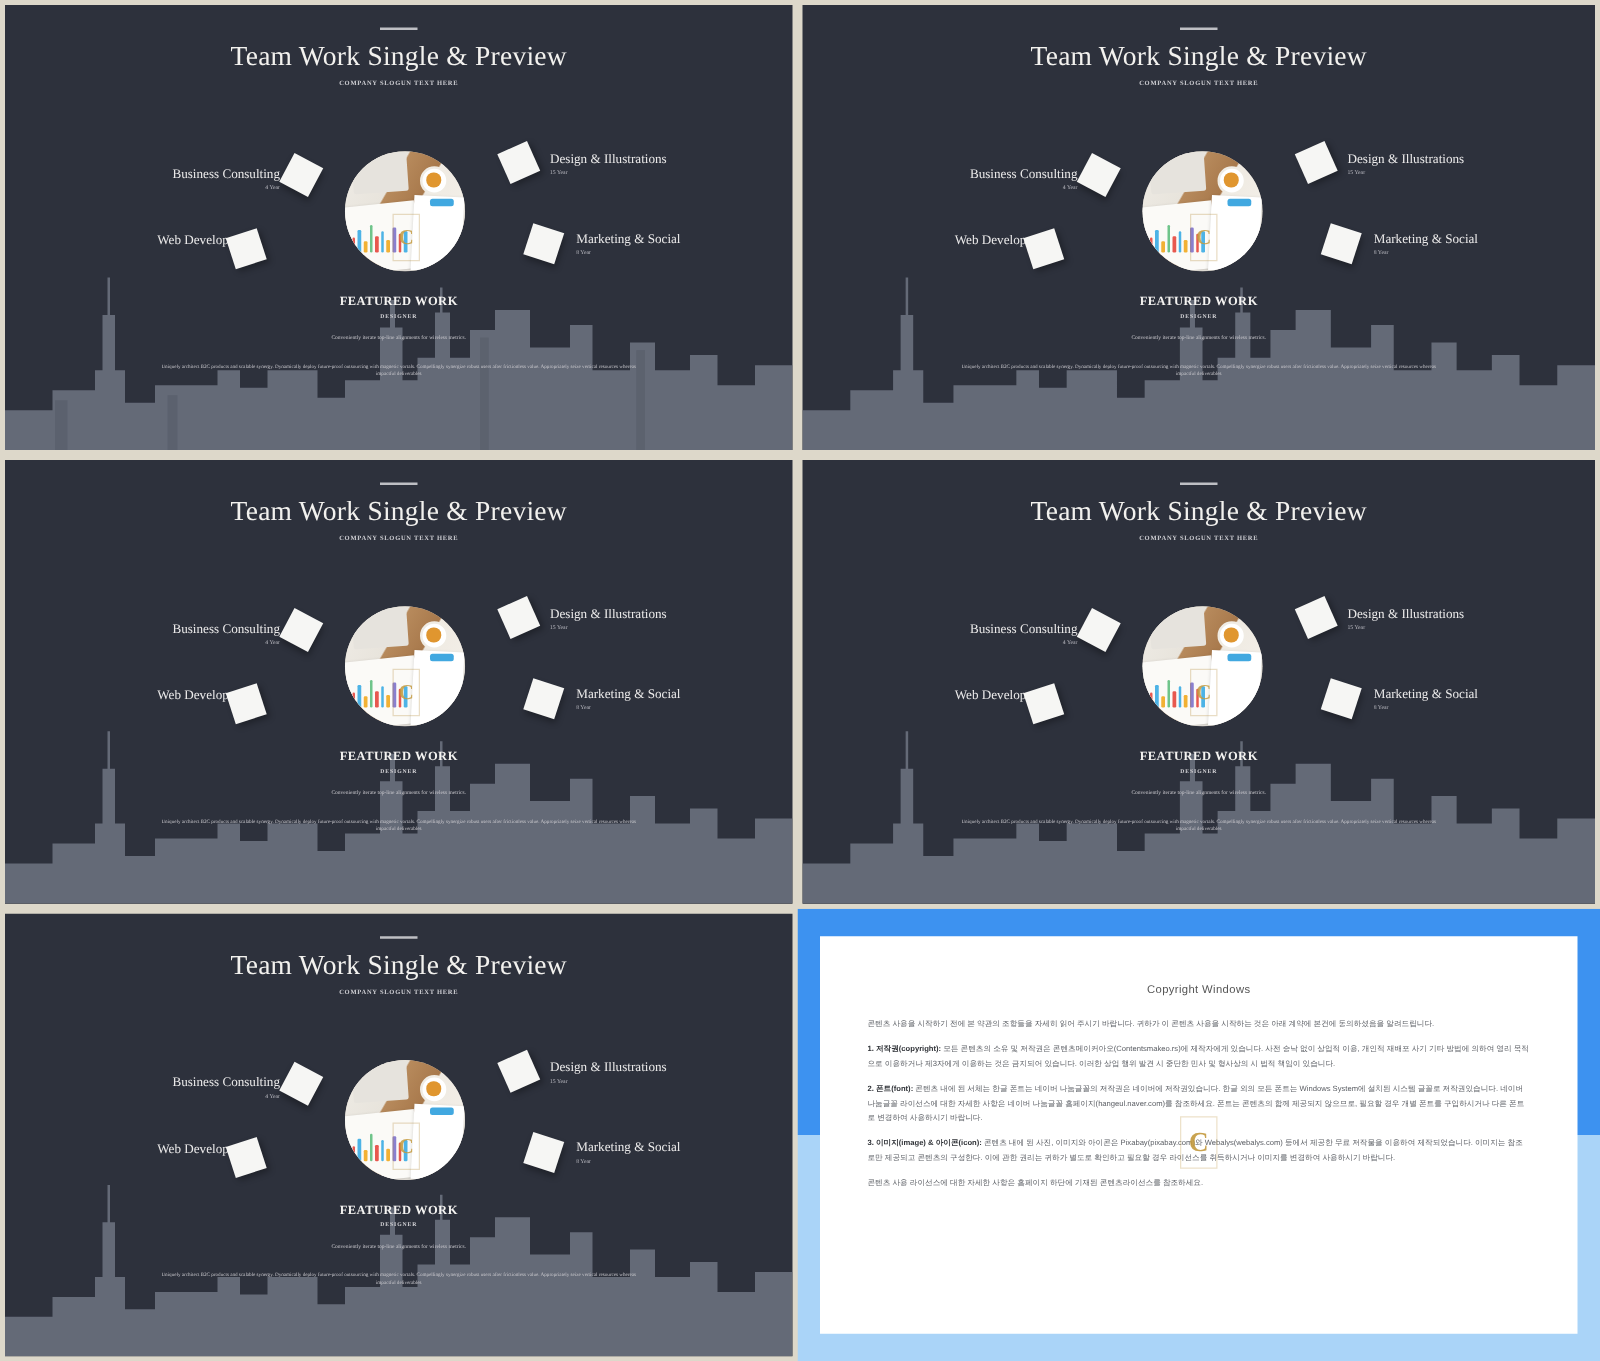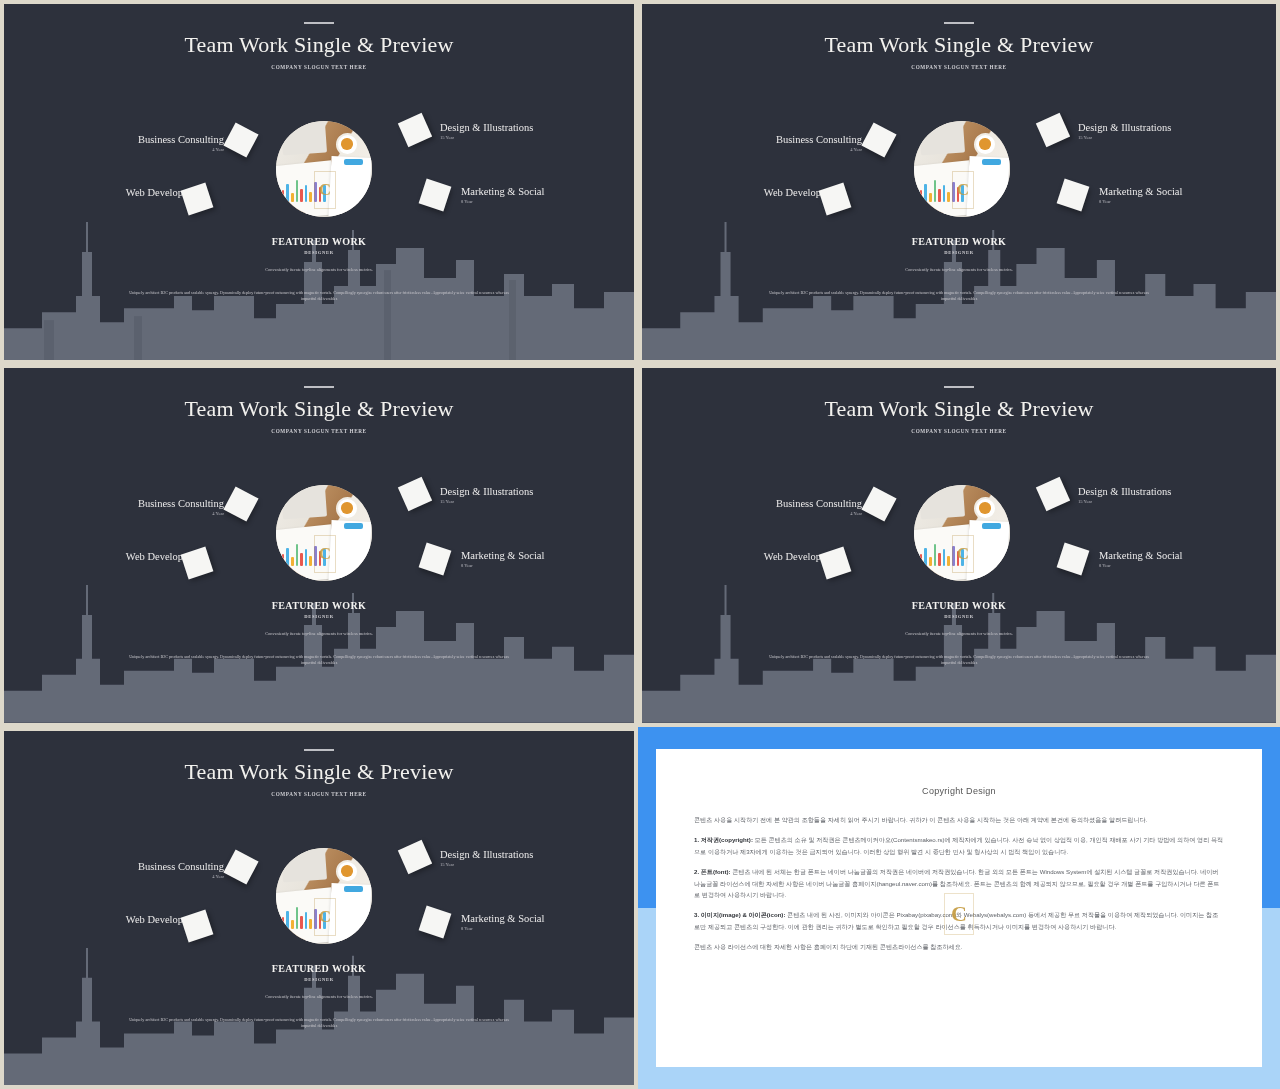--- a/index.html
+++ b/index.html
@@ -493,21 +493,21 @@
         <div class="body" style="font-size:4.1px;margin-top:16px;padding:0 122px;">Uniquely architect B2C products and scalable synergy. Dynamically deploy future-proof outsourcing with magnetic vortals. Compellingly synergize robust users after frictionless value. Appropriately seize vertical resources whereas impactful deliverables</div>
       </div>
     </div>
   </div>
 
   <div class="cell" style="padding:0;">
     <div class="cpanel">
       <div class="bg-top"></div>
       <div class="bg-bot"></div>
       <div class="sheet">
-        <div class="c-sub">Copyright Design</div>
+        <div class="c-sub">Copyright Windows</div>
         <div class="c-body">
           <div class="c-p">콘텐츠 사용을 시작하기 전에 본 약관의 조항들을 자세히 읽어 주시기 바랍니다. 귀하가 이 콘텐츠 사용을 시작하는 것은 아래 계약에 본건에 동의하셨음을 알려드립니다.</div>
           <div class="c-p"><b>1. 저작권(copyright):</b> 모든 콘텐츠의 소유 및 저작권은 콘텐츠메이커아오(Contentsmakeo.rs)에 제작자에게 있습니다. 사전 승낙 없이 상업적 이용, 개인적 재배포 사기 기타 방법에 의하여 영리 목적으로 이용하거나 제3자에게 이용하는 것은 금지되어 있습니다. 이러한 상업 행위 발견 시 중단한 민사 및 형사상의 시 법적 책임이 있습니다.</div>
           <div class="c-p"><b>2. 폰트(font):</b> 콘텐츠 내에 된 서체는 한글 폰트는 네이버 나눔글꼴의 저작권은 네이버에 저작권있습니다. 한글 외의 모든 폰트는 Windows System에 설치된 시스템 글꼴로 저작권있습니다. 네이버 나눔글꼴 라이선스에 대한 자세한 사항은 네이버 나눔글꼴 홈페이지(hangeul.naver.com)를 참조하세요. 폰트는 콘텐츠의 함께 제공되지 않으므로, 필요할 경우 개별 폰트를 구입하시거나 다른 폰트로 변경하여 사용하시기 바랍니다.</div>
           <div class="c-p"><b>3. 이미지(image) &amp; 아이콘(icon):</b> 콘텐츠 내에 된 사진, 이미지와 아이콘은 Pixabay(pixabay.com)와 Webalys(webalys.com) 등에서 제공한 무료 저작물을 이용하여 제작되었습니다. 이미지는 참조로만 제공되고 콘텐츠의 구성한다. 이에 관한 권리는 귀하가 별도로 확인하고 필요할 경우 라이선스를 취득하시거나 이미지를 변경하여 사용하시기 바랍니다.</div>
           <div class="c-p">콘텐츠 사용 라이선스에 대한 자세한 사항은 홈페이지 하단에 기재된 콘텐츠라이선스를 참조하세요.</div>
         </div>
         <div class="c-wm">C</div>
       </div>
     </div>

